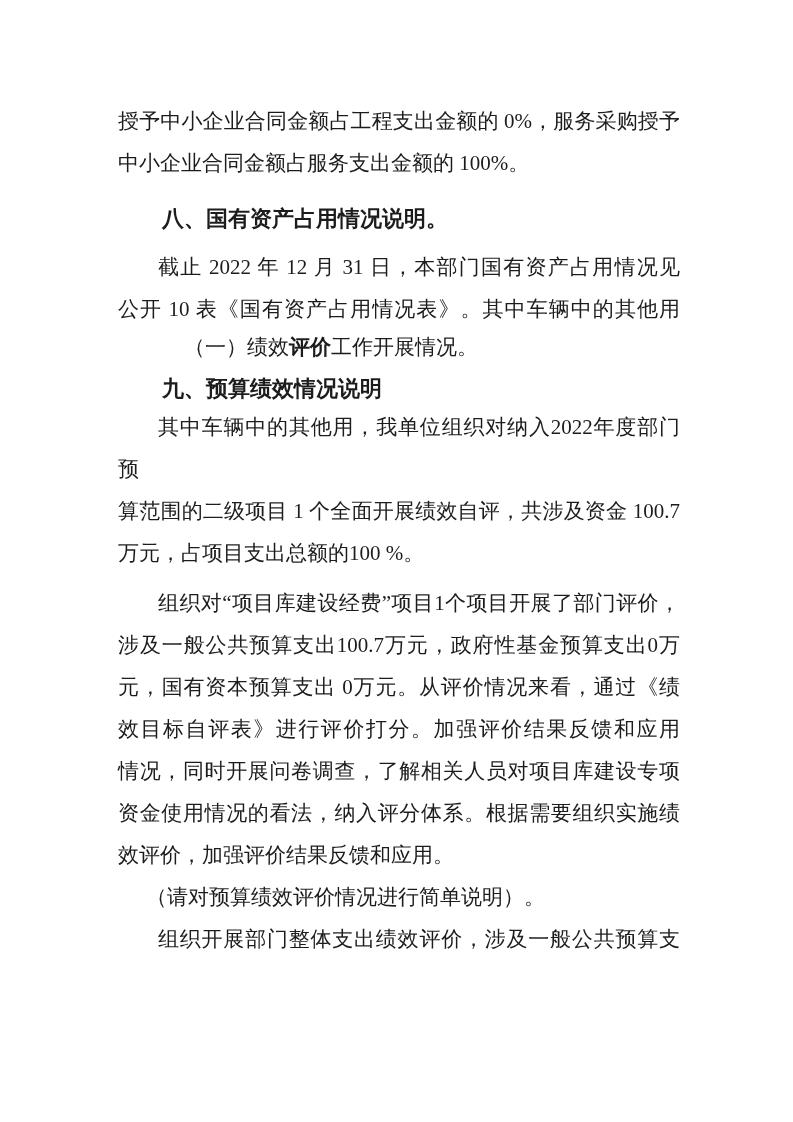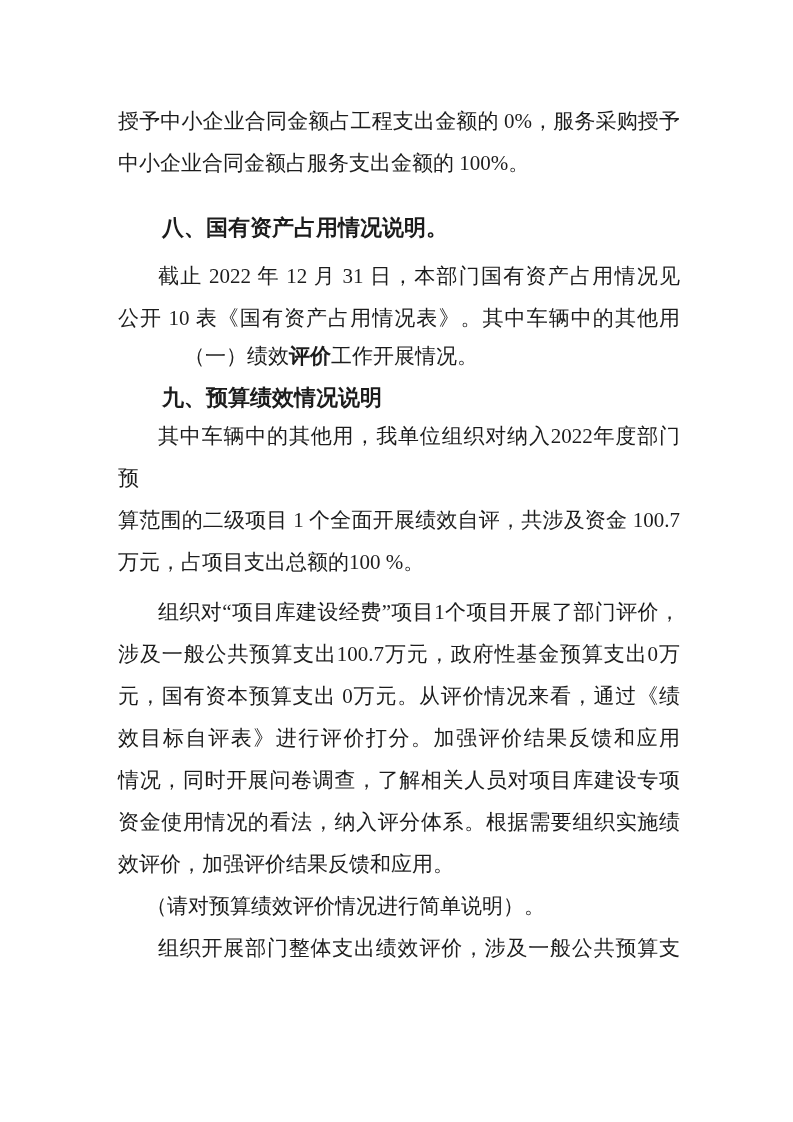--- a/index.html
+++ b/index.html
@@ -43,21 +43,21 @@
     text-indent: 44px;
     text-align-last: left;
   }
   
   .block.subheading .line {
     text-indent: 66px;
     text-align-last: left;
   }
   .block.subheading .bold { font-weight: bold; }
   
-  .block:nth-child(2) { margin-top: 23px; }
+  .block:nth-child(2) { margin-top: 14px; }
   .block:nth-child(3) { margin-top: 6px; }
   .block:nth-child(4) { margin-top: -4px; }
   .block:nth-child(6) { margin-top: -4px; }
   .block:nth-child(7) { margin-top: 8px; }
   .footer {
     position: absolute;
     top: 1038px;
     left: 118px;
     width: 562px;
     text-align: right;

